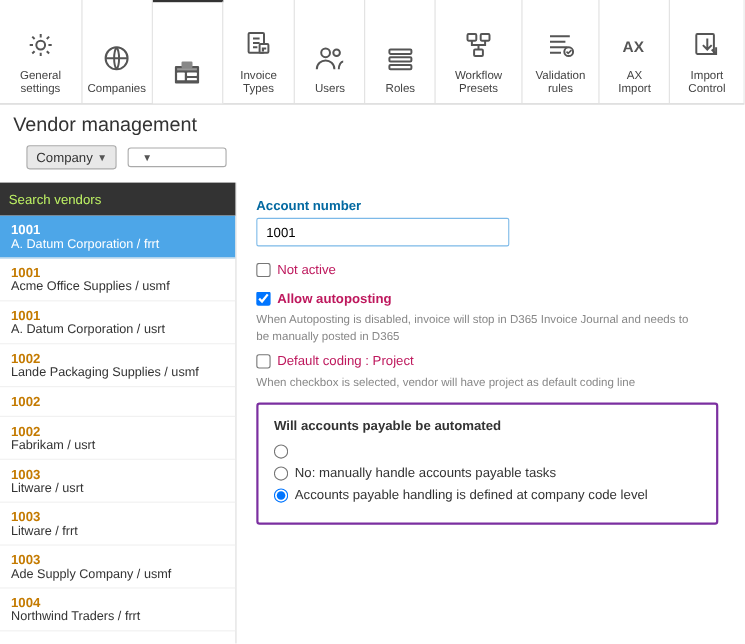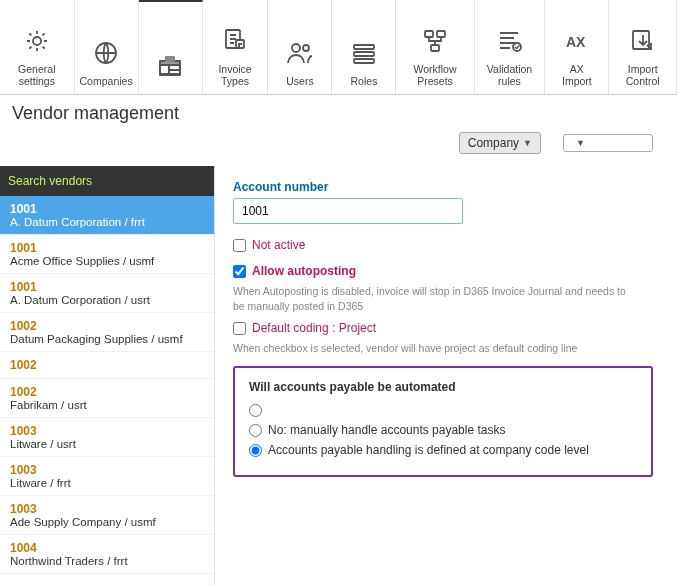--- a/index.html
+++ b/index.html
@@ -11,21 +11,21 @@
     .nav-item.active { border-top: 2px solid #333; background: #fff; }
     .nav-icon { width: 36px; height: 36px; display: flex; align-items: center; justify-content: center; margin-bottom: 4px; }
     .nav-icon svg { width: 28px; height: 28px; }
     .nav-label { font-size: 10.5px; text-align: center; color: #444; line-height: 1.2; }
 
     
     .page-header { padding: 8px 12px 4px 12px; }
     .page-title { font-size: 18px; font-weight: 400; color: #333; margin-bottom: 8px; }
 
     
-    .filter-row { display: flex; align-items: center; gap: 22px; padding: 0 12px 8px 12px; justify-content: flex-end; }
+    .filter-row { display: flex; align-items: center; gap: 10px; padding: 0 12px 8px 12px; }
     .dropdown-btn { display: flex; align-items: center; gap: 4px; border: 1px solid #aaa; border-radius: 3px; padding: 3px 8px; background: #e8e8e8; cursor: pointer; font-size: 12px; min-width: 80px; }
     .dropdown-btn2 { display: flex; align-items: center; gap: 4px; border: 1px solid #aaa; border-radius: 3px; padding: 3px 8px; background: #fff; cursor: pointer; font-size: 12px; min-width: 80px; }
     .chevron { font-size: 9px; color: #555; }
 
     
     .main-layout { display: flex; height: calc(585px - 95px - 60px); }
 
     
     .sidebar { width: 215px; min-width: 215px; border-right: 1px solid #ddd; display: flex; flex-direction: column; }
     .search-vendors-btn { background: #333; color: #bef264; text-align: left; padding: 8px; font-size: 12px; cursor: pointer; font-weight: 500; margin: 0; }
@@ -215,21 +215,21 @@
         <div class="vendor-item">
           <div class="vendor-code">1001</div>
           <div class="vendor-name">Acme Office Supplies / usmf</div>
         </div>
         <div class="vendor-item">
           <div class="vendor-code">1001</div>
           <div class="vendor-name">A. Datum Corporation / usrt</div>
         </div>
         <div class="vendor-item">
           <div class="vendor-code">1002</div>
-          <div class="vendor-name">Datum Packaging Supplies / usmf</div>
+          <div class="vendor-name">Lande Packaging Supplies / usmf</div>
         </div>
         <div class="vendor-item">
           <div class="vendor-code">1002</div>
         </div>
         <div class="vendor-item">
           <div class="vendor-code">1002</div>
           <div class="vendor-name">Fabrikam / usrt</div>
         </div>
         <div class="vendor-item">
           <div class="vendor-code">1003</div>

